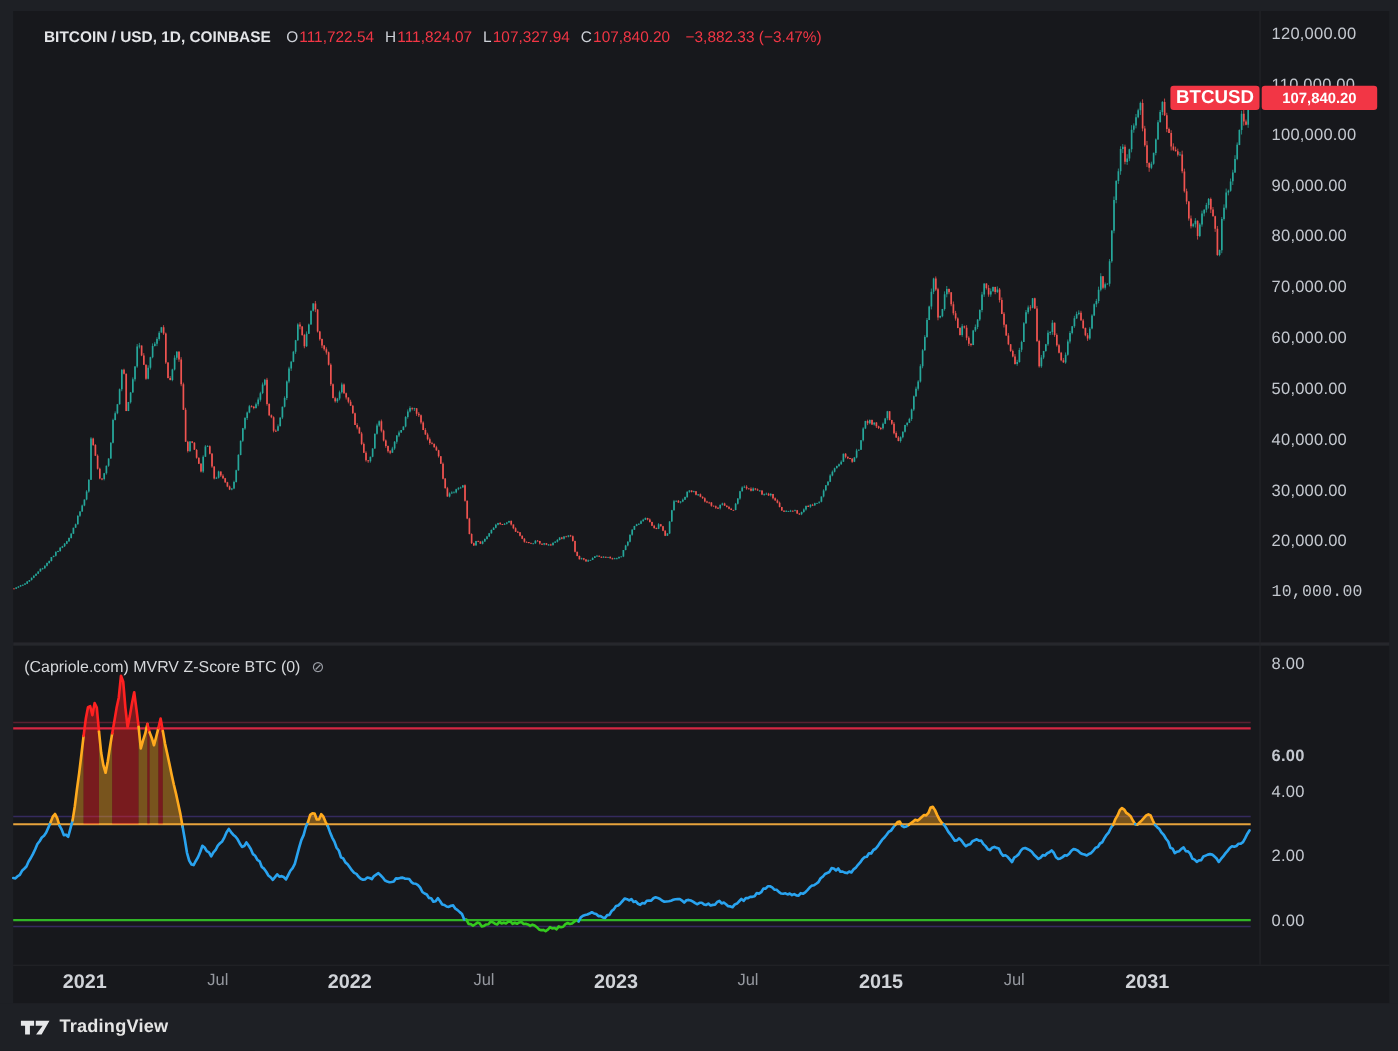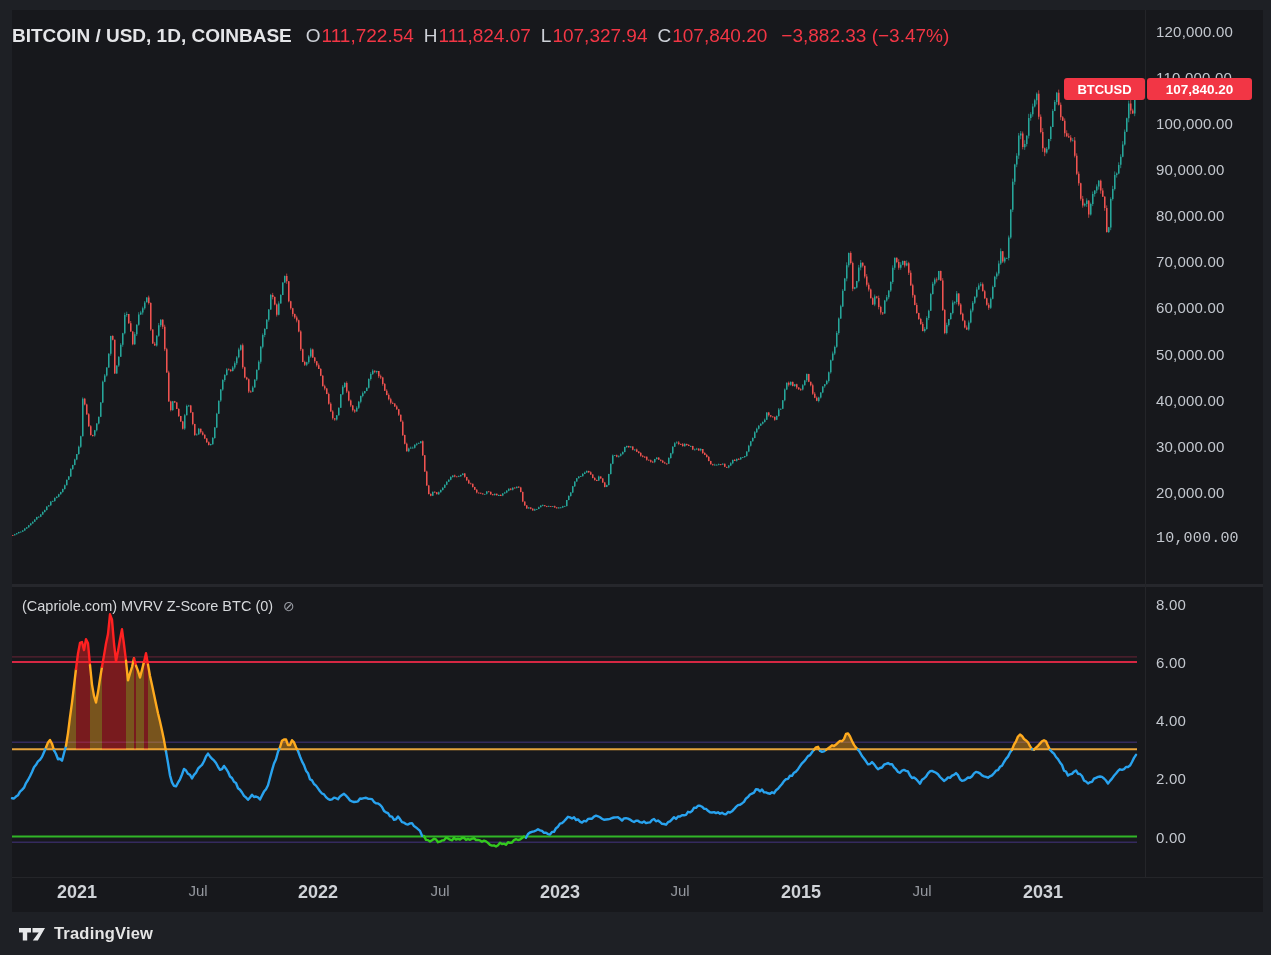--- a/index.html
+++ b/index.html
@@ -8,29 +8,29 @@
   .chart-bg{position:absolute;left:12px;top:10px;width:1251px;height:902px;background:#17181c;z-index:0}
   #chart-canvas{position:absolute;left:0;top:0;z-index:1}
   .sep{position:absolute;z-index:2}
   .pane-sep{left:12px;top:584px;width:1251px;height:3px;background:#26272c}
   .time-sep{left:12px;top:877px;width:1251px;height:1px;background:#242529}
   .axis-sep{left:1145px;top:10px;width:1px;height:867px;background:#242529}
   .overlay{position:absolute;inset:0;z-index:3;pointer-events:none}
   .tick{position:absolute;left:1156px;transform:translateY(-50%);font-size:15px;color:#c3c7ce;letter-spacing:.2px;white-space:nowrap}
   .ttick{position:absolute;top:882px;transform:translateX(-50%);font-size:15px;color:#95989f;white-space:nowrap}
   .ttick.major{font-weight:700;font-size:18px;color:#d0d3d8}
-  .legend{position:absolute;left:12px;top:25px;z-index:4;font-size:19px;white-space:nowrap}
+  .legend{position:absolute;left:40px;top:25px;z-index:4;font-size:14px;white-space:nowrap}
   .legend .sym{color:#e4e5e8;font-weight:700;margin-right:14px}
   .hl{color:#cdd0d7;margin-right:1px}
   .hv{color:#f23645;margin-right:10px}
   .chg{color:#f23645;margin-left:4px}
   .ind-legend{position:absolute;left:22px;top:598px;z-index:4;font-size:14.5px;color:#d6d8db;white-space:nowrap}
   .ind-legend .noicon{color:#9b9ea6;margin-left:10px;font-size:14px}
   .symtag{position:absolute;left:1064px;top:78px;width:81px;height:22px;background:#f23645;color:#fff;
-          font-size:13px;font-weight:600;border-radius:3px;display:flex;align-items:center;justify-content:center;z-index:5}
+          font-size:17px;font-weight:600;border-radius:3px;display:flex;align-items:center;justify-content:center;z-index:5}
   .pricetag{position:absolute;left:1147px;top:78px;width:105px;height:22px;background:#f23645;color:#fff;
           font-size:13.5px;font-weight:600;border-radius:3px;display:flex;align-items:center;justify-content:center;z-index:5}
   .footer{position:absolute;left:0;top:912px;width:1271px;height:43px;background:#1e2025;z-index:6;
           display:flex;align-items:center;padding-left:18px;box-sizing:border-box}
   .brand{display:flex;align-items:center;gap:8px}
   .brand svg{display:block}
   .brand-text{color:#e5e5e5;font-size:16.5px;font-weight:600;letter-spacing:.2px}
 </style>
 </head>
 <body>
@@ -103,21 +103,21 @@
     <div class="tick" style="top: 261.36px;">70,000.00</div>
     <div class="tick" style="top: 307.432px;">60,000.00</div>
     <div class="tick" style="top: 353.504px;">50,000.00</div>
     <div class="tick" style="top: 399.576px;">40,000.00</div>
     <div class="tick" style="top: 445.648px;">30,000.00</div>
     <div class="tick" style="top: 491.72px;">20,000.00</div>
     <div class="tick" style="top: 537.792px; font-family: Liberation Mono, monospace;">10,000.00</div>
   </div>
 <div class="overlay" id="zscore-axis">
     <div class="tick" style="top: 604.02px;">8.00</div>
-    <div class="tick" style="top: 662px;">6.00</div>
+    <div class="tick" style="top: 687px; font-weight: bold;">6.00</div>
     <div class="tick" style="top: 720.26px;">4.00</div>
     <div class="tick" style="top: 778.38px;">2.00</div>
     <div class="tick" style="top: 836.5px;">0.00</div>
   </div>
 <div class="overlay" id="time-axis">
     <div class="ttick major" style="left: 77px;">2021</div>
     <div class="ttick" style="left: 198px;">Jul</div>
     <div class="ttick major" style="left: 318px;">2022</div>
     <div class="ttick" style="left: 440px;">Jul</div>
     <div class="ttick major" style="left: 560px;">2023</div>

